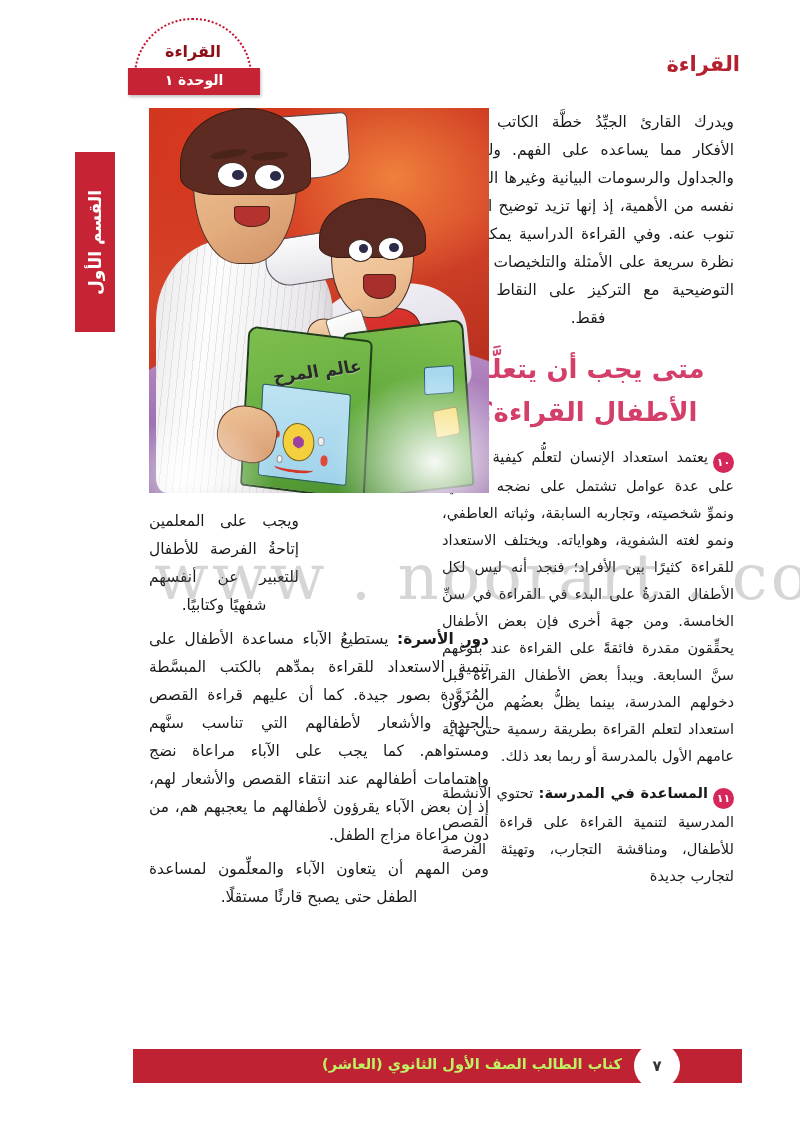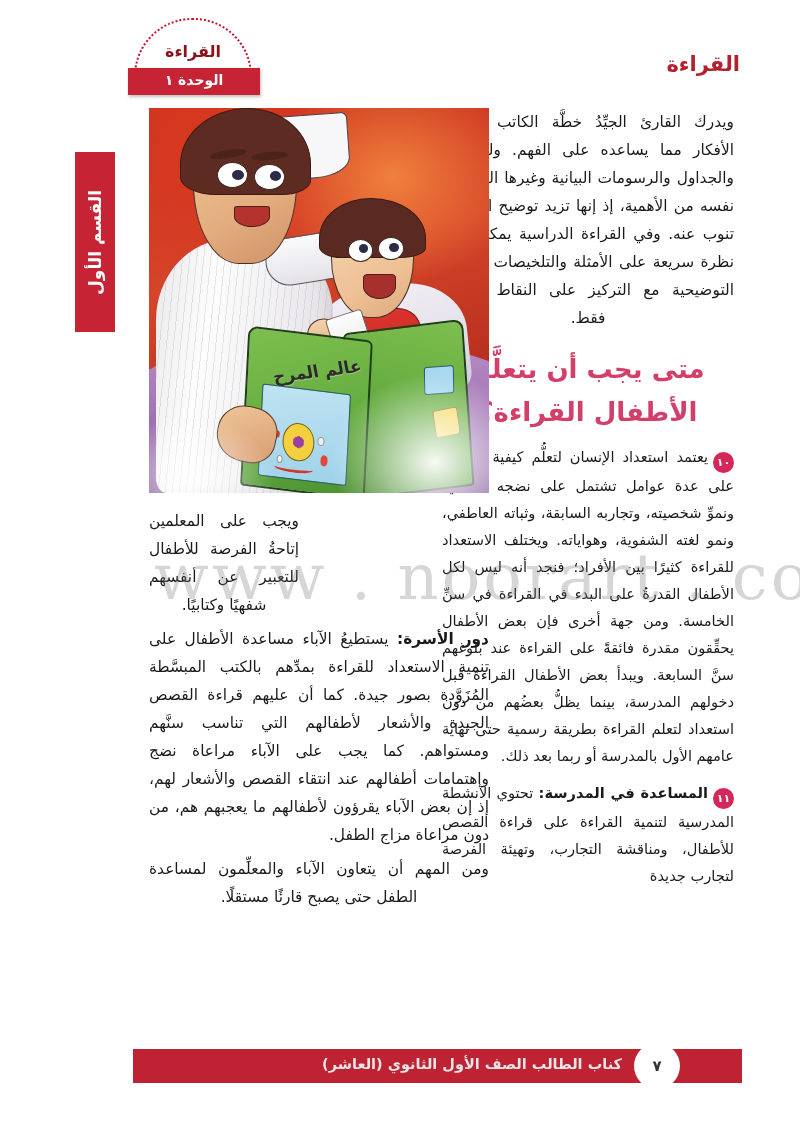--- a/index.html
+++ b/index.html
@@ -520,21 +520,21 @@
     left: 58px;
     right: 58px;
     bottom: 48px;
     height: 34px;
     background: #bf2233;
   }
   .footer-text {
     position: absolute;
     right: 120px;
     top: 7px;
-    color: #e5e5e5;
+    color: #bef264;
     font-size: 14.5px;
     font-weight: bold;
     white-space: nowrap;
   }
   .footer-page {
     position: absolute;
     right: 62px;
     top: -6px;
     width: 46px;
     height: 46px;

